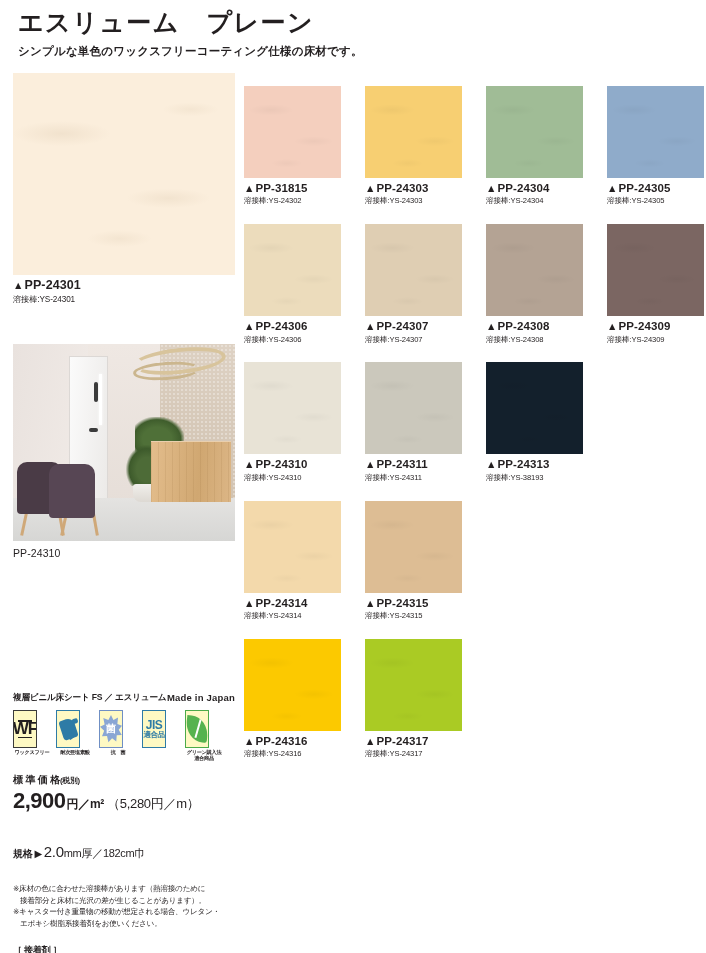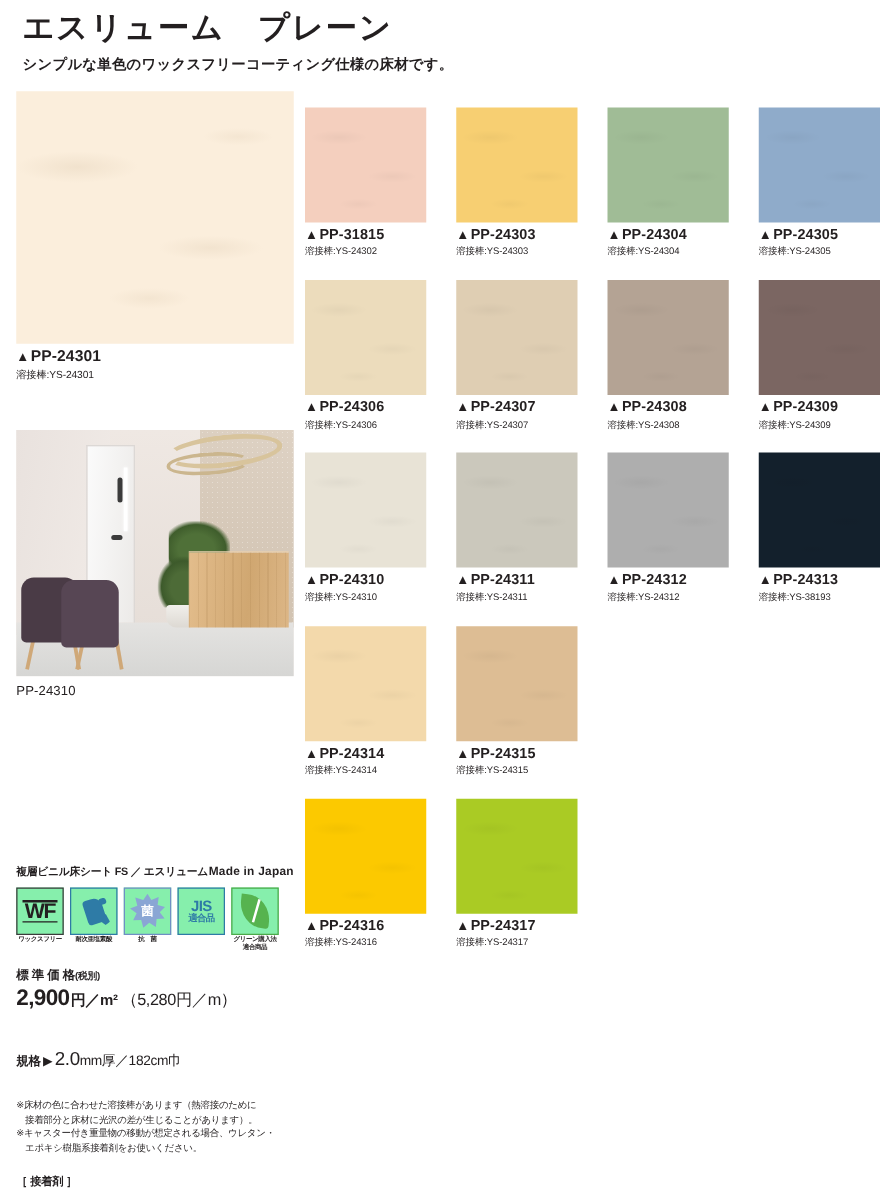--- a/index.html
+++ b/index.html
@@ -154,25 +154,25 @@
     font-size: 9.5px;
     font-weight: bold;
     letter-spacing: 0.2px;
     color: #231f20;
     padding-bottom: 1px;
   }
 
   .badge-row { display: flex; gap: 5px; margin-top: 6px; }
   .badge { width: 38px; text-align: center; }
   .badge-box {
-    width: 38px; height: 38px;
+    width: 24px; height: 38px;
     border: 1.5px solid #3b3b3b;
     display: flex; align-items: center; justify-content: center;
     position: relative; overflow: hidden;
-    background: #86efac;
+    background: #fef9c3;
   }
   .badge-cap {
     font-size: 5.2px;
     font-weight: bold;
     margin-top: 2px;
     letter-spacing: -0.3px;
     line-height: 1.15;
     color: #231f20;
     white-space: pre-line;
   }
@@ -214,21 +214,21 @@
     letter-spacing: -0.2px;
     color: #231f20;
   }
   .price-title .tax { font-size: 7.8px; }
   .price-main {
     margin-top: 1px;
     display: flex;
     align-items: baseline;
     letter-spacing: -0.3px;
   }
-  .price-num { font-size: 18px; font-weight: bold; letter-spacing: -0.5px; color: #231f20; text-align: center; }
+  .price-num { font-size: 22px; font-weight: bold; letter-spacing: -0.5px; color: #231f20; text-align: center; }
   .price-unit { font-size: 12px; font-weight: bold; margin-left: 1px; color: #231f20; }
   .price-sub { font-size: 13px; margin-left: 3px; color: #231f20; letter-spacing: -0.3px; }
 
   .spec-size {
     margin-top: 5px;
     font-size: 13px;
     color: #231f20;
     letter-spacing: -0.3px;
     display: flex; align-items: baseline;
   }
@@ -474,27 +474,20 @@
           </div>
         </div>
         <div class="cell">
           <div class="cell-swatch" style="background: rgb(203, 200, 188);"></div>
           <div class="swatch-label">
             <div class="swatch-code"><span class="tri">▲</span><span>PP-24311</span></div>
             <div class="swatch-weld">溶接棒:YS-24311</div>
           </div>
         </div>
         <div class="cell">
-          <div class="cell-swatch" style="background: rgb(174, 174, 174);"></div>
-          <div class="swatch-label">
-            <div class="swatch-code"><span class="tri">▲</span><span>PP-24312</span></div>
-            <div class="swatch-weld">溶接棒:YS-24312</div>
-          </div>
-        </div>
-        <div class="cell">
           <div class="cell-swatch" style="background: rgb(19, 32, 44);"></div>
           <div class="swatch-label">
             <div class="swatch-code"><span class="tri">▲</span><span>PP-24313</span></div>
             <div class="swatch-weld">溶接棒:YS-38193</div>
           </div>
         </div>
       </div>
       <div class="grid-row">
         <div class="cell">
           <div class="cell-swatch" style="background: rgb(243, 217, 171);"></div>

